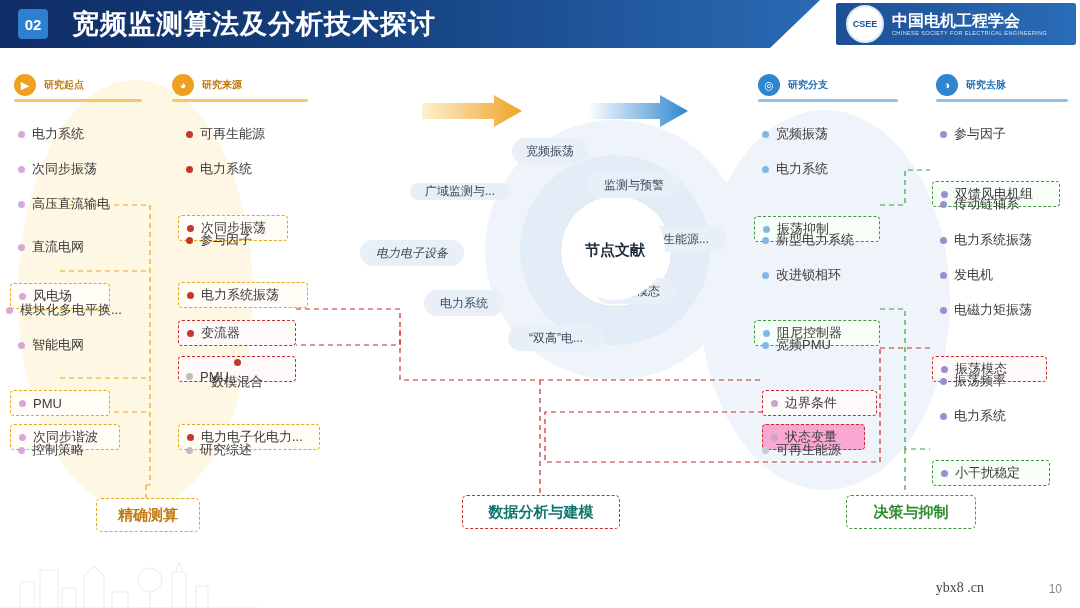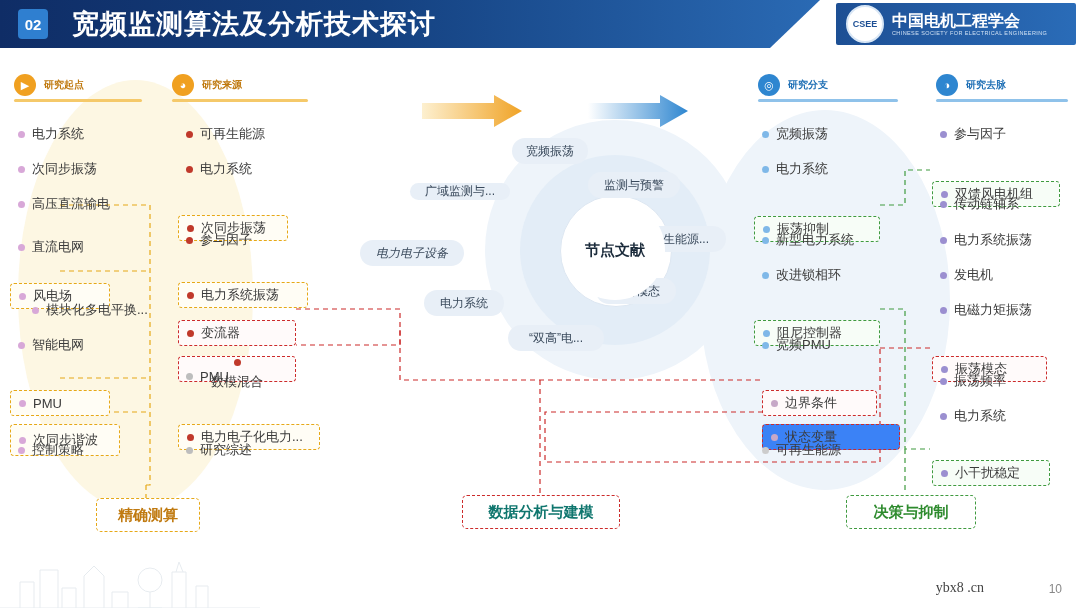--- a/index.html
+++ b/index.html
@@ -171,33 +171,33 @@
     <span>高压直流输电</span>
   </div>
 <div class="li" style="left:18px;top:238px;">
     <span class="dot" style="background:#d8a8d8"></span>
     <span>直流电网</span>
   </div>
 <div class="li boxed" style="left:10px;top:259px;width:100px;height:26px;border-color:#e6a817;background:#fffdf5;">
     <span class="dot" style="background:#d8a8d8"></span>
     <span>风电场</span>
   </div>
-<div class="li" style="left:32px;top:301px;justify-content:space-between;">
+<div class="li" style="left:6px;top:301px;justify-content:space-between;">
     <span class="dot" style="background:#d8a8d8"></span>
     <span>模块化多电平换...</span>
   </div>
 <div class="li" style="left:18px;top:336px;text-align:right;">
     <span class="dot" style="background:#d8a8d8"></span>
     <span>智能电网</span>
   </div>
 <div class="li boxed" style="left:10px;top:366px;width:100px;height:26px;border-color:#e6a817;background:#fffdf5;">
     <span class="dot" style="background:#d8a8d8"></span>
     <span>PMU</span>
   </div>
-<div class="li boxed" style="left:10px;top:400px;width:110px;height:32px;border-color:#e6a817;background:#fffdf5;">
+<div class="li boxed" style="left:10px;top:400px;width:110px;height:26px;border-color:#e6a817;background:#fffdf5;">
     <span class="dot" style="background:#d8a8d8"></span>
     <span>次同步谐波</span>
   </div>
 <div class="li" style="left:18px;top:441px;">
     <span class="dot" style="background:#d8a8d8"></span>
     <span>控制策略</span>
   </div>
 
 <div class="li" style="left:186px;top:125px;">
     <span class="dot" style="background:#c0392b"></span>
@@ -265,21 +265,21 @@
     <span>阻尼控制器</span>
   </div>
 <div class="li" style="left:762px;top:336px;">
     <span class="dot" style="background:#7fb8e8"></span>
     <span>宽频PMU</span>
   </div>
 <div class="li boxed" style="left:762px;top:366px;width:115px;height:26px;border-color:#cc2b2b;background:#fffafa;">
     <span class="dot" style="background:#c7a8c7"></span>
     <span>边界条件</span>
   </div>
-<div class="li boxed" style="left:762px;top:400px;width:138px;height:26px;border-color:#cc2b2b;background:#3b82f6;">
+<div class="li boxed" style="left:762px;top:400px;width:103px;height:26px;border-color:#cc2b2b;background:#f9a8d4;">
     <span class="dot" style="background:#c7a8c7"></span>
     <span>状态变量</span>
   </div>
 <div class="li" style="left:762px;top:441px;">
     <span class="dot" style="background:#cccccc"></span>
     <span>可再生能源</span>
   </div>
 
 <div class="li" style="left:940px;top:125px;">
     <span class="dot" style="background:#9b8fd0"></span>

